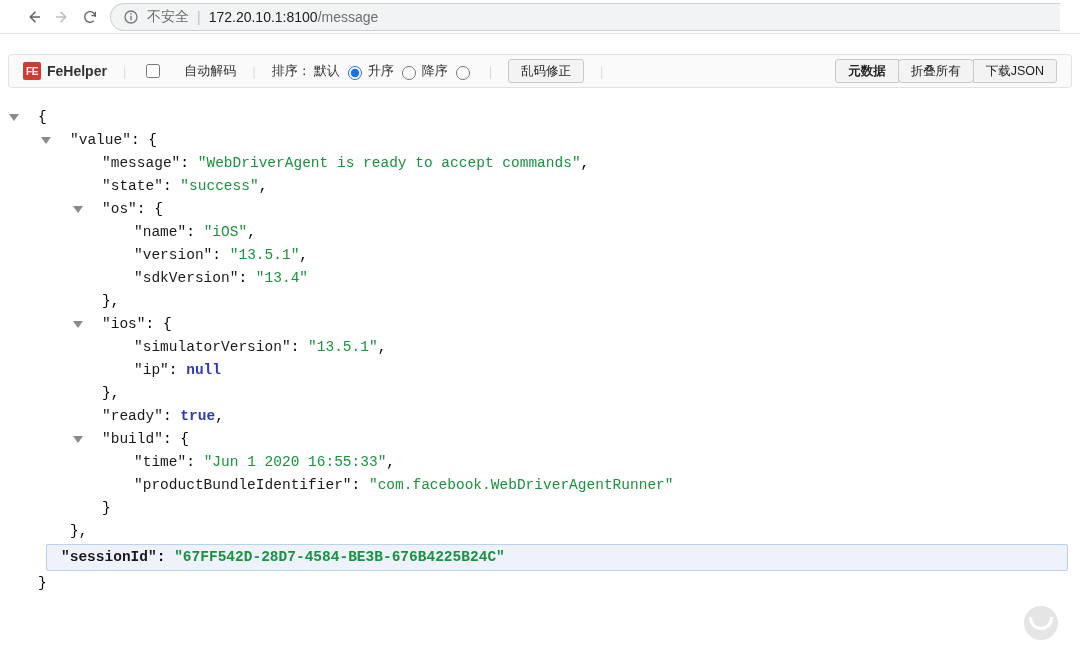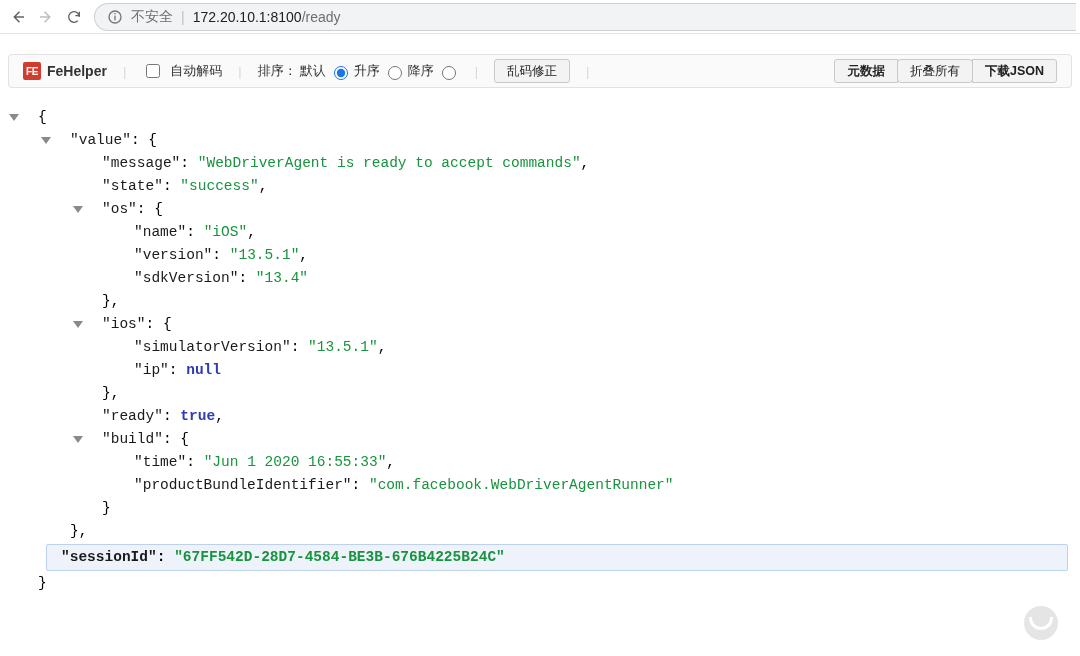--- a/index.html
+++ b/index.html
@@ -4,21 +4,21 @@
 <style>
   * { box-sizing: border-box; }
   html, body { margin: 0; padding: 0; font-family: -apple-system, "Helvetica Neue", Arial, sans-serif; background: #fff; }
   body { width: 1080px; height: 656px; overflow: hidden; position: relative; }
 
   
   .chrome-bar {
     height: 34px;
     display: flex;
     align-items: center;
-    padding: 0 4px;
+    padding: 0 20px;
     background: #fff;
     border-bottom: 1px solid #e3e3e3;
     gap: 0;
   }
   .chrome-btn {
     width: 28px; height: 28px;
     display: flex; align-items: center; justify-content: center;
     border-radius: 50%;
     color: #5f6368;
   }
@@ -63,39 +63,39 @@
   .fh-logo {
     display: flex; align-items: center; gap: 6px;
     font-weight: 600; font-size: 14px;
   }
   .fh-logo .badge {
     width: 18px; height: 18px; background:#d23b2f; color:#fff;
     font-size:10px; font-weight:700; display:flex; align-items:center; justify-content:center;
     border-radius:2px; letter-spacing:-0.5px;
   }
   .fh-div { color:#d8d8d8; margin:0 10px; font-size:13px; }
-  .fh-check { display:flex; align-items:center; gap:7px; }
+  .fh-check { display:flex; align-items:center; gap:21px; }
   .fh-check input { width:14px; height:14px; }
   .fh-sort { display:flex; align-items:flex-start; gap:3px; }
   .fh-sort label { display:flex; align-items:center; gap:3px; }
   .fh-sort input[type=radio] { width:14px; height:14px; accent-color:#1a73e8; }
   .fh-btn {
     height: 24px;
     padding: 0 12px;
     background: #f3f3f3;
     border: 1px solid #c9c9c9;
     border-radius: 3px;
     font-size: 12.5px;
     color:#222;
     display:flex; align-items:center;
   }
   .fh-btn-group { display:flex; }
   .fh-btn-group .fh-btn { border-radius:4px; margin-left:-1px; }
   .fh-btn-group .fh-btn:first-child { border-radius:3px 0 0 3px; margin-left:0;font-weight:bold;}
-  .fh-btn-group .fh-btn:last-child  { border-radius:0 3px 3px 0;font-weight:bold; }
+  .fh-btn-group .fh-btn:last-child  { border-radius:0 3px 3px 0; }
   .fh-spacer { flex:1; }
 
   
   .json-view {
     padding: 18px 0 0 6px;
     font-family: "Menlo","Consolas","Courier New",monospace;
     font-size: 14.5px;
     line-height: 23px;
     color:#000;
   }
@@ -164,21 +164,21 @@
       </svg>
   </div>
   <div class="addr-bar">
     <svg class="info-icon" viewBox="0 0 24 24">
         <circle cx="12" cy="12" r="9" fill="none" stroke="currentColor" stroke-width="2"></circle>
         <rect x="11" y="10" width="2" height="7" fill="currentColor"></rect>
         <rect x="11" y="6" width="2" height="2" fill="currentColor"></rect>
       </svg>
     <span class="insecure">不安全</span>
     <span class="sep">|</span>
-    <span><span class="url-host">172.20.10.1</span><span class="url-host">:8100</span><span class="url-path">/ready</span></span>
+    <span><span class="url-host">172.20.10.1</span><span class="url-host">:8100</span><span class="url-path">/message</span></span>
   </div>
 </div>
 
 <div class="fh-toolbar">
   <div class="fh-logo">
     <span class="badge">FE</span>
     <span>FeHelper</span>
   </div>
   <span class="fh-div">|</span>
   <label class="fh-check">

